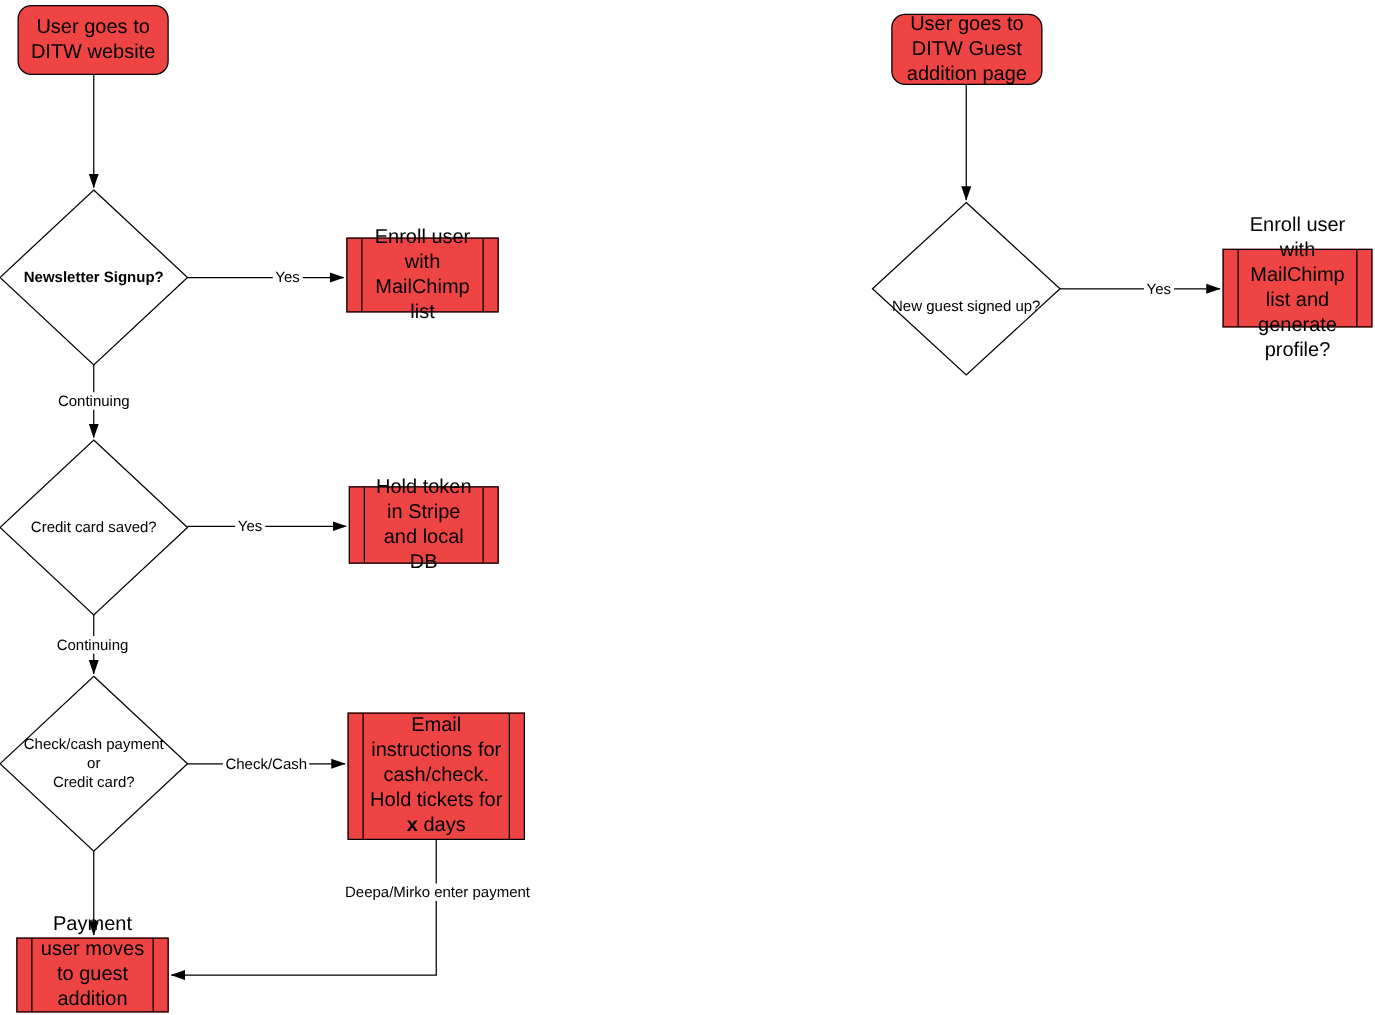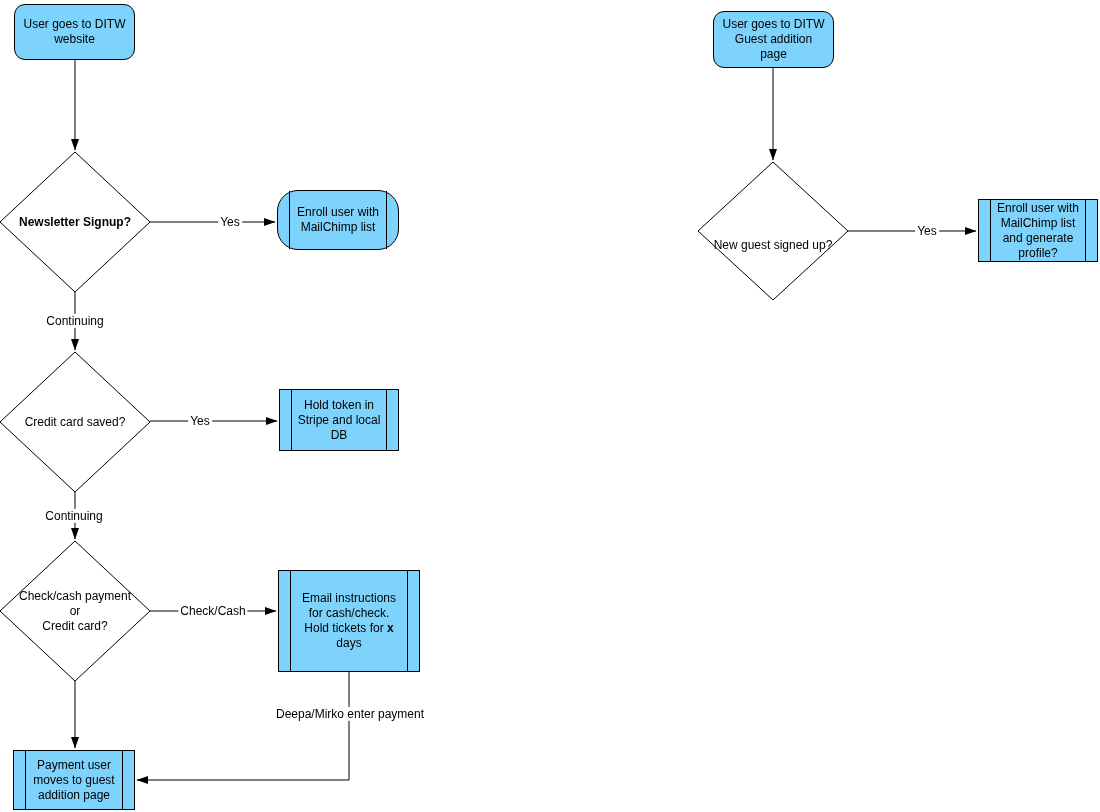--- a/index.html
+++ b/index.html
@@ -3,23 +3,23 @@
 <meta charset="utf-8">
 <style>
   html, body { margin:0; padding:0; background:#ffffff; }
   #canvas {
     position:relative; width:1100px; height:812px; background:#ffffff;
     font-family:"Liberation Sans", sans-serif; color:#000; overflow:hidden;
   }
   #edges { position:absolute; left:0; top:0; width:1100px; height:812px; }
   .shape {
     position:absolute; box-sizing:border-box;
-    border:1px solid #000; background:#7dd3fc;
+    border:1px solid #000; background:#ef4444;
     display:flex; align-items:center; justify-content:center;
-    text-align:center; font-size:12px; line-height:1.25; color:#000;
+    text-align:center; font-size:16px; line-height:1.25; color:#000;
   }
   .rounded { border-radius:11px; padding:0 6px; }
   .subprocess { padding:0 16px; }
   .subprocess .bar-left, .subprocess .bar-right {
     position:absolute; top:0; bottom:0; width:0; border-left:1px solid #000;
   }
   .subprocess .bar-left { left:11px; }
   .subprocess .bar-right { right:11px; }
   .diamond-label {
     position:absolute; transform:translate(-50%,-50%);
@@ -67,21 +67,21 @@
   </svg>
 
   <div class="shape rounded" style="left:14px; top:4px; width:121px; height:56px;">
     <span>User goes to DITW website</span>
   </div>
 
   <div class="diamond-label" style="left:75px; top:222px;font-weight:bold;">Newsletter Signup?</div>
 
   <div class="edge-label" style="left:230px; top:222px;">Yes</div>
 
-  <div class="shape subprocess" style="left:277px; top:190px; width:122px; height:60px;border-radius:21px;">
+  <div class="shape subprocess" style="left:277px; top:190px; width:122px; height:60px;">
     <div class="bar-left"></div>
     <div class="bar-right"></div>
     <span>Enroll user with MailChimp list</span>
   </div>
 
   <div class="edge-label" style="left:75px; top:321px;">Continuing</div>
 
   <div class="diamond-label" style="left:75px; top:422px;">Credit card saved?</div>
 
   <div class="edge-label" style="left:200px; top:421px;">Yes</div>

